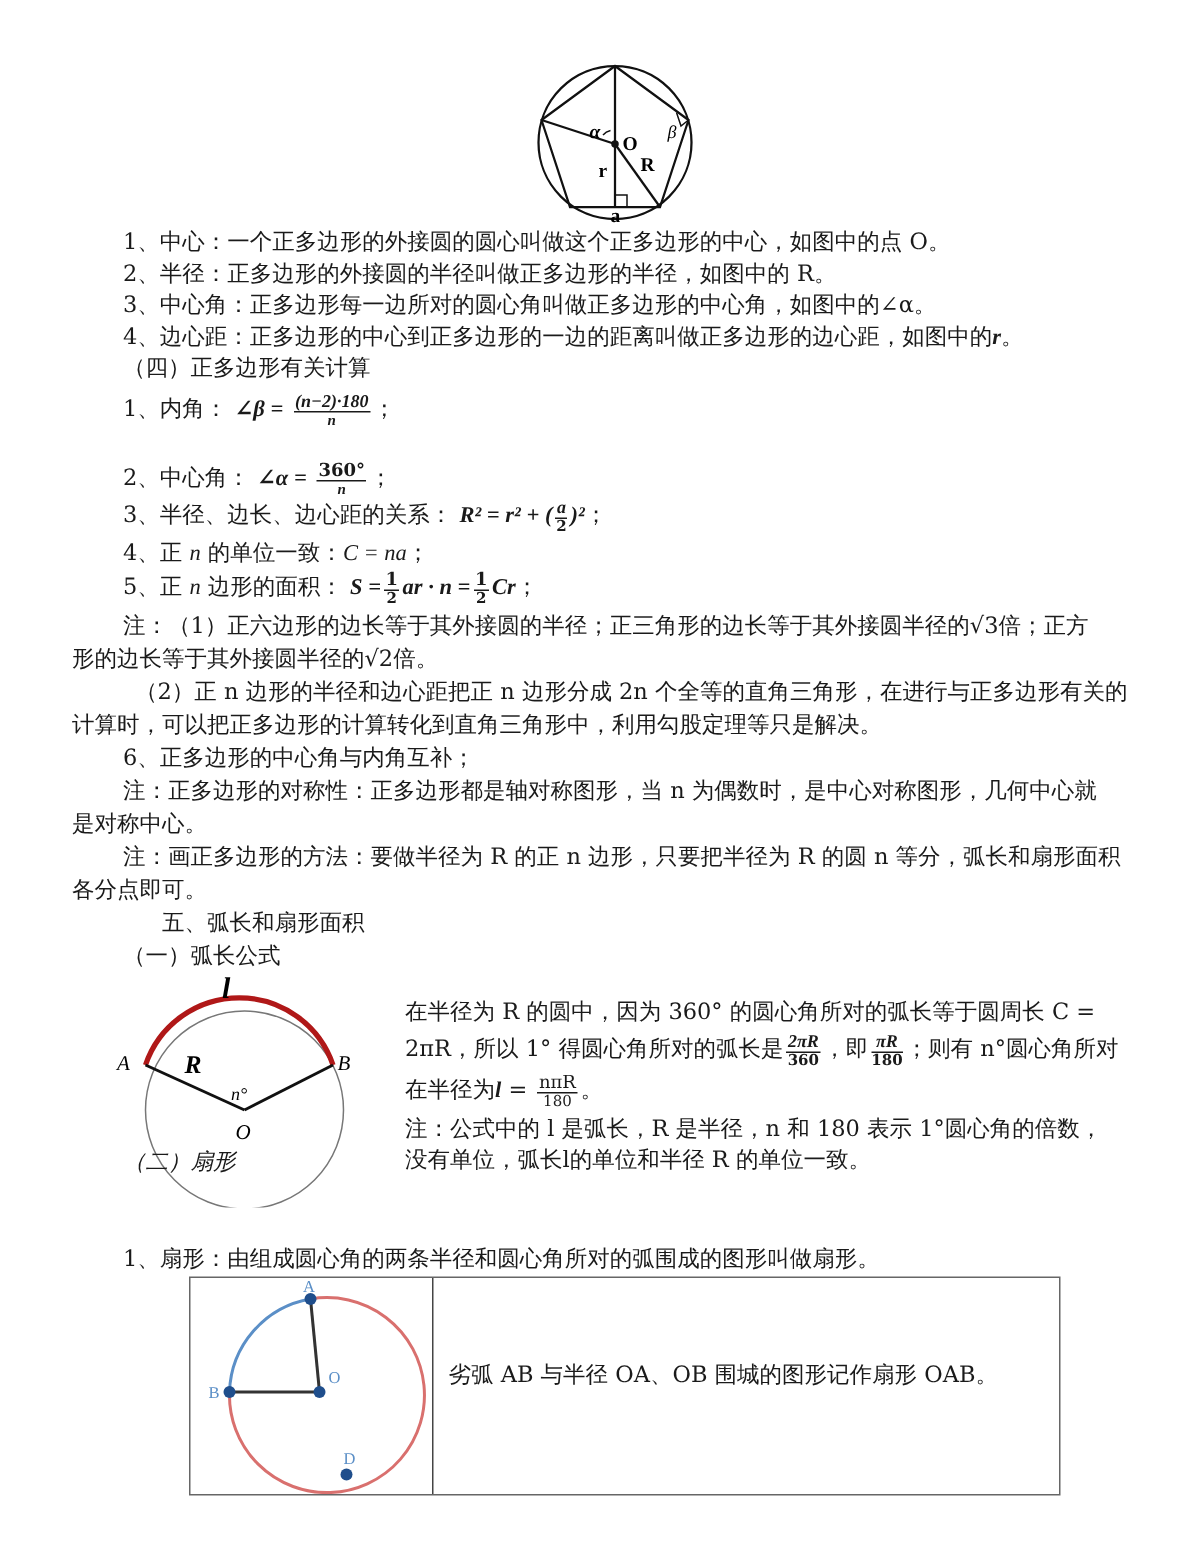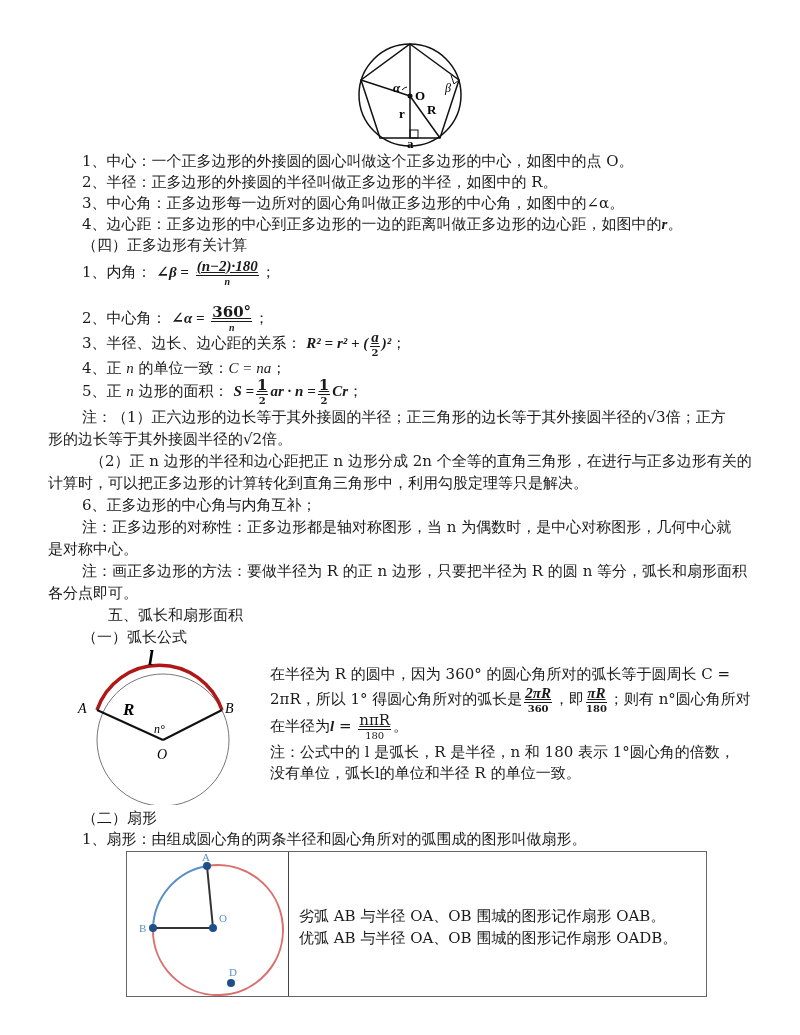--- a/index.html
+++ b/index.html
@@ -5,21 +5,21 @@
   html, body { margin: 0; padding: 0; background: #ffffff; }
   body {
     width: 800px; height: 1035px; position: relative; overflow: hidden;
     font-family: "DejaVu Serif", "Liberation Serif", serif;
     color: #1a1a1a; font-size: 15px;
   }
   .line { position: absolute; white-space: nowrap; line-height: 20px; font-size: 15px; }
   .math { font-family: "Liberation Serif", "DejaVu Serif", serif; font-style: italic; font-weight: bold; }
   .mi { font-family: "Liberation Serif", "DejaVu Serif", serif; font-style: italic; }
   .frac { display: inline-block; vertical-align: middle; text-align: center; line-height: 1; margin: 0 2px; }
-  .frac .num { display: block; font-size: 15px; border-bottom: 1px solid #1a1a1a; padding: 0 1px 1px; text-decoration: underline; }
+  .frac .num { display: block; font-size: 12px; border-bottom: 1px solid #1a1a1a; padding: 0 1px 1px; }
   .frac .den { display: block; font-size: 10px; padding-top: 1px; }
   .frac.b .num, .frac.b .den { font-weight: bold; }
   svg text { font-family: "Liberation Serif", "DejaVu Serif", serif; }
   .tbl { position: absolute; left: 126px; top: 851px; width: 579px; height: 144px; border: 1px solid #666; }
   .tbl .cell-l { position: absolute; left: 0; top: 0; width: 161px; height: 144px; border-right: 1px solid #444; }
   .tbl .cell-r { position: absolute; left: 162px; top: 0; right: 0; height: 144px; }
 </style>
 </head>
 <body>
 
@@ -99,21 +99,21 @@
 <div class="line" style="left:270px;top:664px;">在半径为 R 的圆中，因为 360° 的圆心角所对的弧长等于圆周长 C =</div>
 <div class="line" style="left:270px;top:684px;line-height:30px;">
   <span>2πR，所以 1° 得圆心角所对的弧长是</span><span class="frac b"><span class="num mi">2πR</span><span class="den">360</span></span><span>，即</span><span class="frac b"><span class="num mi">πR</span><span class="den">180</span></span><span>；则有 n°圆心角所对</span>
 </div>
 <div class="line" style="left:270px;top:712px;line-height:28px;">
   <span>在半径为</span><span class="math">l</span><span> = </span><span class="frac"><span class="num">nπR</span><span class="den">180</span></span><span>。</span>
 </div>
 <div class="line" style="left:270px;top:742px;">注：公式中的 l 是弧长，R 是半径，n 和 180 表示 1°圆心角的倍数，</div>
 <div class="line" style="left:270px;top:763px;">没有单位，弧长l的单位和半径 R 的单位一致。</div>
 
-<div class="line" style="left:82px;top:808px;">（二）扇形</div>
+<div class="line" style="left:82px;top:764px;font-style:italic;">（二）扇形</div>
 <div class="line" style="left:82px;top:829px;">1、扇形：由组成圆心角的两条半径和圆心角所对的弧围成的图形叫做扇形。</div>
 
 <div class="tbl">
   <div class="cell-l">
     <svg width="160" height="144" viewBox="0 0 160 144">
       <path d="M 80 14 A 65 65 0 1 1 26 76" fill="none" stroke="#d9706e" stroke-width="2"></path>
       <path d="M 26 76 A 65 65 0 0 1 80 14" fill="none" stroke="#5b8fc7" stroke-width="2"></path>
       <line x1="80" y1="14" x2="86" y2="76" stroke="#333" stroke-width="2"></line>
       <line x1="26" y1="76" x2="86" y2="76" stroke="#333" stroke-width="2"></line>
       <circle cx="80" cy="14" r="4" fill="#1f4e8c"></circle>
@@ -121,15 +121,14 @@
       <circle cx="86" cy="76" r="4" fill="#1f4e8c"></circle>
       <circle cx="104" cy="131" r="4" fill="#1f4e8c"></circle>
       <text x="75" y="9" font-size="11" fill="#5b8fc7" font-family="Liberation Sans, sans-serif">A</text>
       <text x="12" y="80" font-size="11" fill="#5b8fc7" font-family="Liberation Sans, sans-serif">B</text>
       <text x="92" y="70" font-size="11" fill="#5b8fc7" font-family="Liberation Sans, sans-serif">O</text>
       <text x="102" y="124" font-size="11" fill="#5b8fc7" font-family="Liberation Sans, sans-serif">D</text>
     </svg>
   </div>
   <div class="cell-r">
     <div class="line" style="left:10px;top:54px;">劣弧 AB 与半径 OA、OB 围城的图形记作扇形 OAB。</div>
-    <div class="line" style="left:10px;top:76px;">优弧 AB 与半径 OA、OB 围城的图形记作扇形 OADB。</div>
   </div>
 </div>
 
 </body></html>

